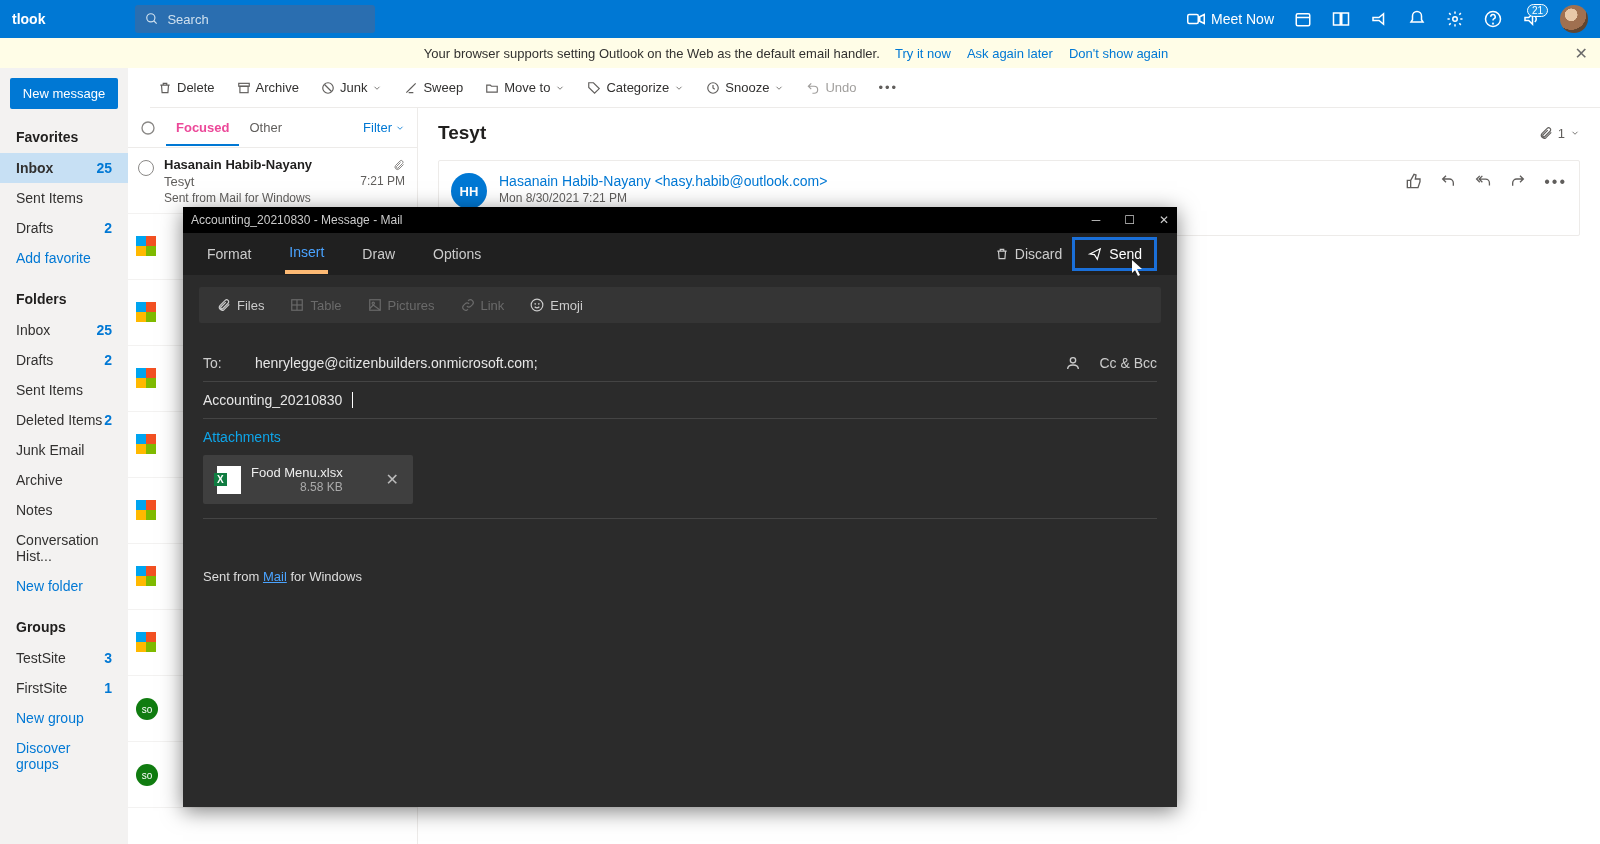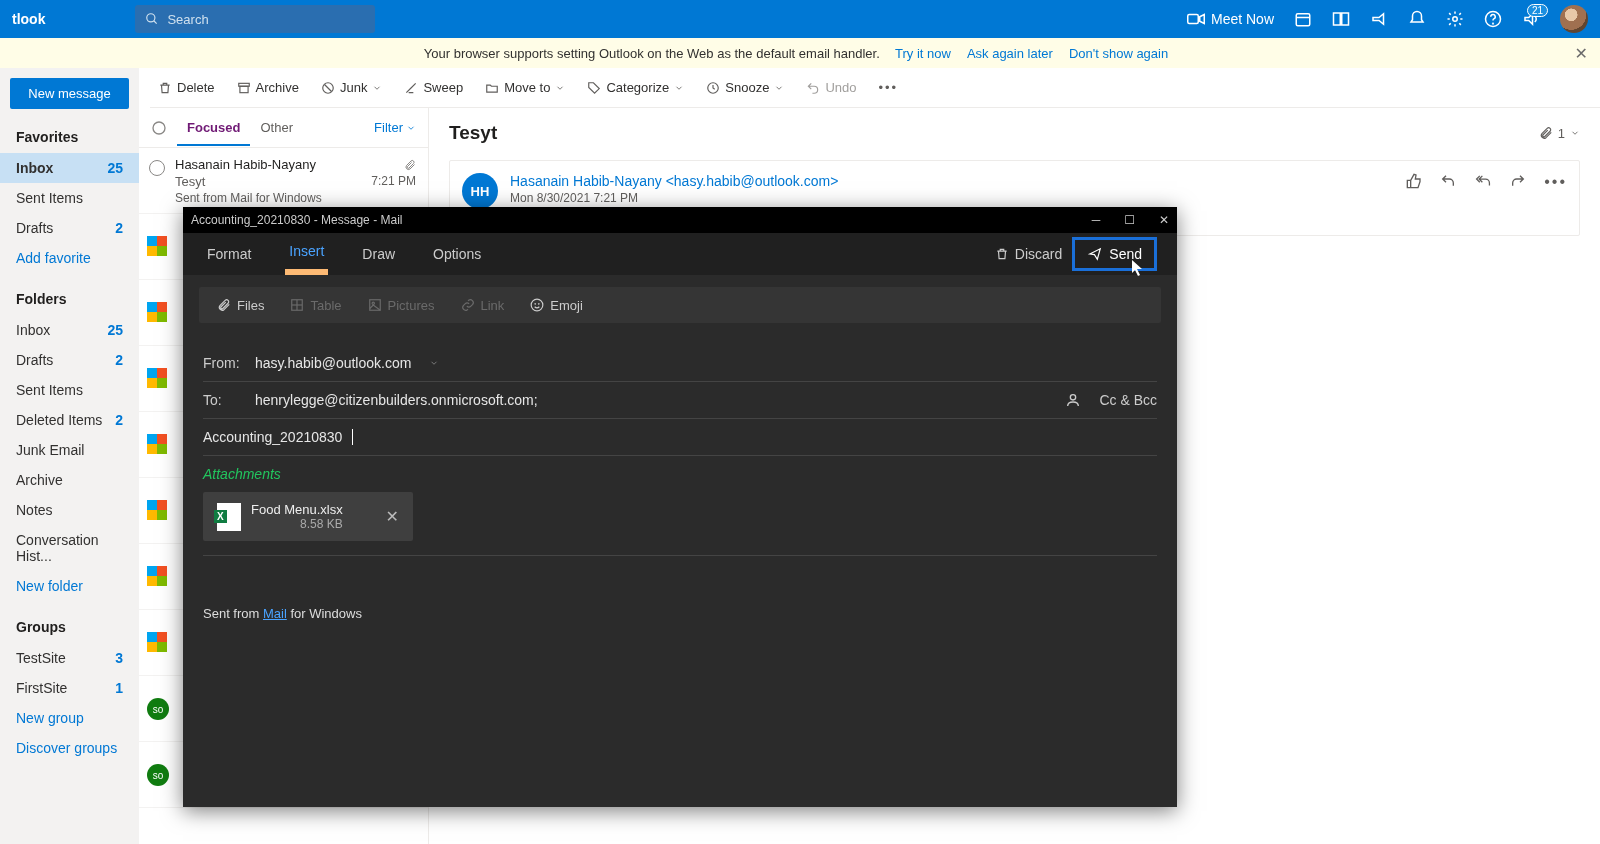--- a/index.html
+++ b/index.html
@@ -19,44 +19,44 @@
 
 
 .banner { height: 30px; background: #fffde7; display: flex; align-items: center; justify-content: center; font-size: 13px; color: #323130; position: relative; }
 .banner a { color: #0078d4; margin: 0 8px; cursor: pointer; }
 .banner-close { position: absolute; right: 12px; color: #6b6b6b; cursor: pointer; font-size: 16px; }
 
 
 .main-area { display: flex; height: calc(844px - 68px); }
 
 
-.left-nav { width: 139px; background: #f3f2f1; padding: 10px 0; display: flex; flex-direction: column; font-size: 14px; }
+.left-nav { width: 128px; background: #f3f2f1; padding: 10px 0; display: flex; flex-direction: column; font-size: 14px; }
 .new-msg-btn { margin: 0 10px 12px 10px; background: #0078d4; color: #fff; padding: 8px 0; text-align: center; font-size: 13px; border-radius: 2px; cursor: pointer; }
 .nav-header { padding: 8px 16px; font-weight: 600; color: #201f1e; font-size: 14px; }
 .nav-item { padding: 7px 16px; display: flex; justify-content: space-between; color: #323130; cursor: pointer; }
 .nav-item.selected { background: #c7e0f4; font-weight: 600; }
 .nav-item-count { color: #0078d4; font-weight: 600; }
 .nav-link { padding: 7px 16px; color: #0078d4; cursor: pointer; }
 
 
 .msg-list { width: 290px; background: #fff; border-right: 1px solid #edebe9; display: flex; flex-direction: column; }
 .toolbar { height: 40px; background: #fff; display: flex; align-items: center; gap: 22px; padding: 0 8px; color: #323130; font-size: 13px; border-bottom: 1px solid #edebe9; position: absolute; top: 68px; left: 150px; right: 0; }
 .toolbar-item { display: flex; align-items: center; gap: 5px; cursor: pointer; }
 
 .msg-list-body { margin-top: 40px; }
 .list-header { display: flex; align-items: center; height: 40px; padding: 0 12px; border-bottom: 1px solid #edebe9; font-size: 13px; }
 .tab { padding: 0 10px; cursor: pointer; color: #605e5c; }
-.tab.active { color: #701a75; font-weight: 600; border-bottom: 2px solid #0078d4; padding-bottom: 9px; margin-bottom: -11px; }
+.tab.active { color: #ec4899; font-weight: 600; border-bottom: 2px solid #0078d4; padding-bottom: 9px; margin-bottom: -11px; }
 .filter-link { margin-left: auto; color: #0078d4; cursor: pointer; display: flex; align-items: center; gap: 3px; }
 .msg-item { padding: 9px 12px 9px 36px; border-bottom: 1px solid #f3f2f1; font-size: 13px; color: #323130; position: relative; cursor: pointer; height: 66px; }
 .msg-item .circle { position: absolute; left: 10px; top: 12px; width: 16px; height: 16px; border: 1px solid #8a8886; border-radius: 50%; }
 .msg-item .from { color: #201f1e; }
 .msg-item .subject { color: #605e5c; display:flex; justify-content: space-between; margin-top:2px;}
 .msg-item .preview { color: #605e5c; font-size: 12px; margin-top:2px;}
-.msg-item.top .from { font-weight:400; }
+.msg-item.top .from { font-weight:700; }
 .ms-icon { position: absolute; left:8px; top:22px; width:20px; height:20px; background:#fff; }
 .ms-icon::before { content:""; display:block; width:20px; height:20px; background: conic-gradient(#f25022 0 25%, #7fba00 25% 50%, #ffb900 50% 75%, #00a4ef 75% 100%); }
 .so-icon { position:absolute; left:8px; top:22px; width:22px; height:22px; border-radius:50%; background:#107c10; color:#fff; font-size:10px; display:flex; align-items:center; justify-content:center; }
 
 
 .reading-pane { flex: 1; background: #fff; margin-top: 40px; padding: 14px 20px; }
 .reading-sub { display: flex; justify-content: space-between; align-items: center; }
 .reading-sub h2 { font-size: 19px; font-weight: 600; color: #201f1e; }
 .att-count { display: flex; align-items: center; gap: 5px; color: #605e5c; font-size: 13px; }
 .email-header { display: flex; align-items: flex-start; margin-top: 16px; border: 1px solid #edebe9; border-radius: 2px; padding: 12px; }
@@ -66,36 +66,36 @@
 .email-meta .to { color: #605e5c; font-size: 12px; margin-top: 4px; }
 .email-actions { margin-left: auto; display: flex; gap: 18px; color: #605e5c; }
 
 
 .compose-window { position: absolute; left: 183px; top: 207px; width: 994px; height: 600px; background: #2b2b2b; color: #e6e6e6; box-shadow: 0 4px 20px rgba(0,0,0,0.5); display: flex; flex-direction: column; }
 .titlebar { height: 26px; background: #000; display: flex; align-items: center; padding: 0 8px; font-size: 12px; color: #ccc; }
 .titlebar-right { margin-left: auto; display: flex; gap: 24px; }
 .titlebar-btn { cursor: pointer; }
 .compose-tabs { height: 42px; background: #202020; display: flex; align-items: center; padding: 0 20px; gap: 30px; font-size: 14px; }
 .compose-tab { color: #ccc; cursor: pointer; padding: 10px 4px; }
-.compose-tab.active { color: #4aa3ff; border-bottom: 6px solid #fdba74; }
+.compose-tab.active { color: #4aa3ff; border-bottom: 4px solid #fdba74; }
 .compose-tabs .right { margin-left: auto; display: flex; gap: 10px; align-items: center; }
 .discard-btn { display: flex; align-items: center; gap: 6px; cursor: pointer; color: #ccc; }
 .send-btn { display: flex; align-items: center; gap: 6px; cursor: pointer; color: #fff; border: 3px solid #1a6fd8; padding: 6px 12px; position: relative; }
 .insert-toolbar { height: 36px; background: #353535; display: flex; align-items: center; padding: 0 18px; gap: 26px; font-size: 13px; margin: 12px 16px; border-radius: 2px; }
 .ins-item { display: flex; align-items: center; gap: 6px; color: #ccc; cursor: pointer; }
 .ins-item.dim { color: #6a6a6a; }
 .compose-body { padding: 10px 20px; font-size: 14px; flex:1; }
 .field-row { display: flex; align-items: center; padding: 10px 0; border-bottom: 1px solid #444; gap: 10px; }
 .field-label { color: #ccc; min-width: 42px; }
 .field-val { color: #e6e6e6; }
 .from-chev { margin-left: 8px; color: #888; }
 .ccbcc { margin-left: auto; display: flex; align-items: center; gap: 18px; color: #ccc; }
 .text-cursor { display: inline-block; width: 1px; height: 16px; background: #fff; vertical-align: middle; animation: blink 1s infinite; }
 @keyframes blink { 50% { opacity: 0; } }
-.attachments-label { padding: 10px 0; color: #22c55e; font-style: italic; }
+.attachments-label { padding: 10px 0; color: #0ea5e9; }
 .attachment-chip { background: #3f3f3f; border-radius: 2px; padding: 10px 14px; display: inline-flex; align-items: center; gap: 10px; min-width: 210px; }
 .xlsx-icon { width: 24px; height: 28px; background: #fff; position: relative; display: flex; align-items: center; justify-content: center; }
 .xlsx-icon::after { content:"X"; position: absolute; left: -3px; top: 7px; background: #107c41; color:#fff; font-size: 10px; padding: 1px 3px; font-weight: bold; }
 .att-meta { display: flex; flex-direction: column; align-items: flex-end; }
 .att-name { font-size: 13px; color: #eee; }
 .att-size { font-size: 12px; color: #aaa; }
 .att-remove { margin-left: auto; color: #bbb; cursor: pointer; font-size: 16px; }
 .signature { margin-top: 50px; font-size: 13px; color: #ddd; }
 .signature a { color: #4aa3ff; text-decoration: underline; }
 
@@ -456,27 +456,20 @@
           <circle cx="12" cy="12" r="10"></circle>
           <circle cx="9" cy="10" r="0.5" fill="#ccc"></circle>
           <circle cx="15" cy="10" r="0.5" fill="#ccc"></circle>
           <path d="M8 15c1 1 2.5 2 4 2s3-1 4-2"></path>
         </svg>
         <span>Emoji</span>
       </div>
   </div>
   <div class="compose-body">
     <div class="field-row">
-      <span class="field-label">From:</span>
-      <span class="field-val">hasy.habib@outlook.com</span>
-      <svg class="from-chev" width="10" height="10" viewBox="0 0 24 24" fill="none" stroke="#888" stroke-width="2">
-          <polyline points="6 9 12 15 18 9"></polyline>
-        </svg>
-    </div>
-    <div class="field-row">
       <span class="field-label">To:</span>
       <span class="field-val">henrylegge@citizenbuilders.onmicrosoft.com;</span>
       <div class="ccbcc">
         <svg width="16" height="16" viewBox="0 0 24 24" fill="none" stroke="#ccc" stroke-width="2">
             <circle cx="12" cy="8" r="4"></circle>
             <path d="M4 21c0-4 4-6 8-6s8 2 8 6"></path>
           </svg>
         <span>Cc &amp; Bcc</span>
       </div>
     </div>

